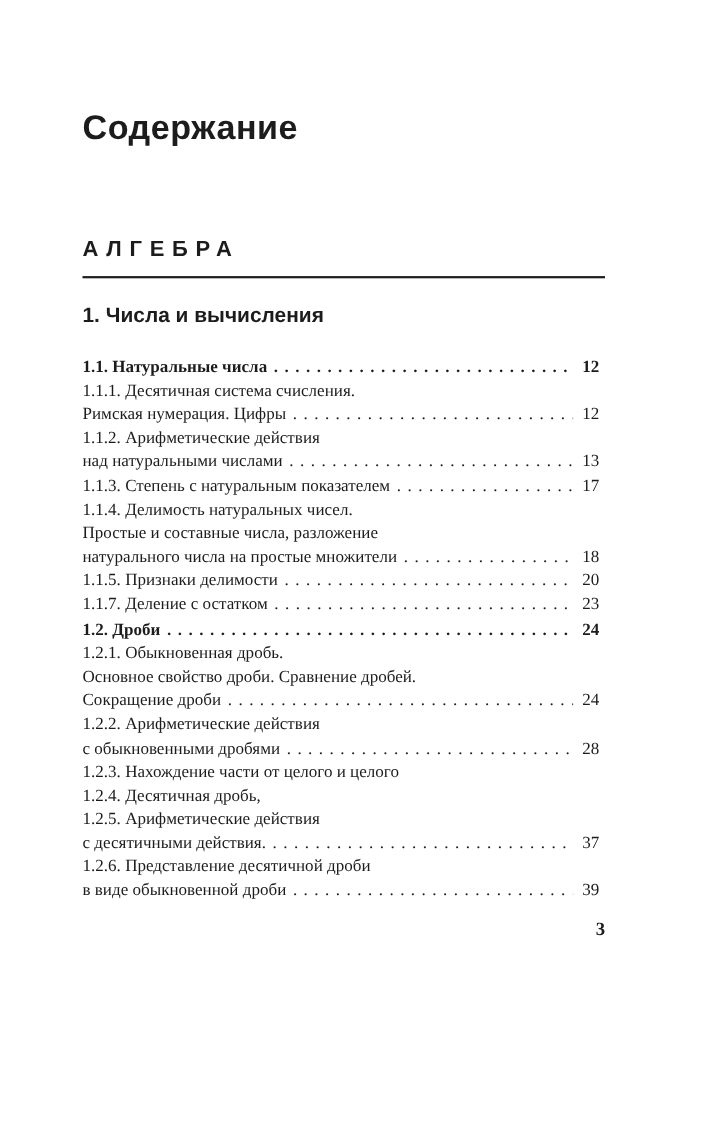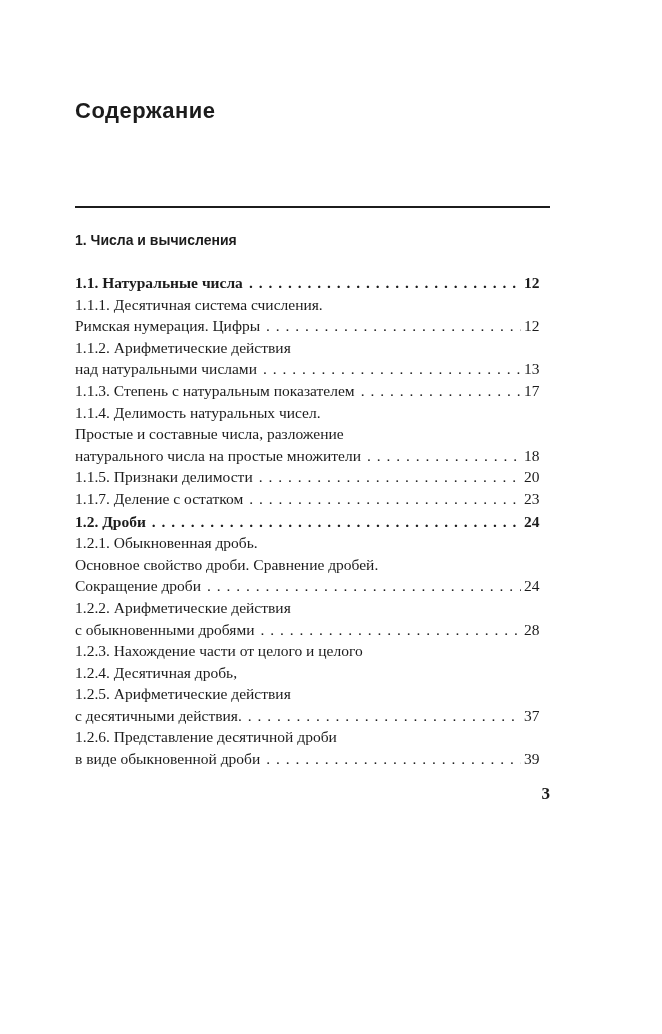--- a/index.html
+++ b/index.html
@@ -13,41 +13,41 @@
     height: 1034px;
     background: #ffffff;
     box-sizing: border-box;
     padding: 98px 112px 0 75px;
     color: #1c1c1c;
     overflow: hidden;
   }
   .title {
     font-family: "Liberation Sans", sans-serif;
     font-weight: bold;
-    font-size: 22px;
+    font-size: 31px;
     letter-spacing: 0.5px;
     margin: 0 0 82px 0;
     color: #1c1c1c;
   }
   .section {
     font-family: "Liberation Sans", sans-serif;
     font-weight: bold;
     font-size: 20px;
     letter-spacing: 7px;
     color: #1c1c1c;
   }
   .rule {
     height: 2px;
     background: #1c1c1c;
     margin: 12px 0 24px 0;
   }
   .subsection {
     font-family: "Liberation Sans", sans-serif;
     font-weight: bold;
-    font-size: 14px;
+    font-size: 19px;
     margin: 0 0 24px 0;
     color: #1c1c1c;
   }
   .toc {
     font-family: "Liberation Serif", serif;
     font-size: 15.5px;
     line-height: 21.6px;
     color: #1c1c1c;
   }
   .toc-entry { margin: 0; }
@@ -65,36 +65,37 @@
     white-space: nowrap;
     margin: 0 3px 0 6px;
   }
   .leader::after {
     content: ". . . . . . . . . . . . . . . . . . . . . . . . . . . . . . . . . . . . . . . . . . . . . . . . . . . . . . . . . . . . . . . . . . . . . . . .";
     letter-spacing: 1px;
   }
   .pgnum {
     flex: 0 0 auto;
     min-width: 26px;
-    text-align: left;
+    text-align: center;
   }
   .folio {
     font-family: "Liberation Serif", serif;
     font-weight: bold;
     font-size: 17px;
     text-align: right;
     margin-top: 14px;
     color: #1c1c1c;
   }
 </style>
 </head>
 <body>
 
 <div class="page">
   <h1 class="title">Содержание</h1>
+  <div class="section">АЛГЕБРА</div>
   <div class="rule"></div>
   <h2 class="subsection">1. Числа и вычисления</h2>
   <div class="toc" id="toc">
       <div class="toc-entry bold">
         <div class="toc-row">
           <span class="toc-text">1.1. Натуральные числа</span>
           <span class="leader"></span>
           <span class="pgnum">12</span>
         </div>
       </div>

